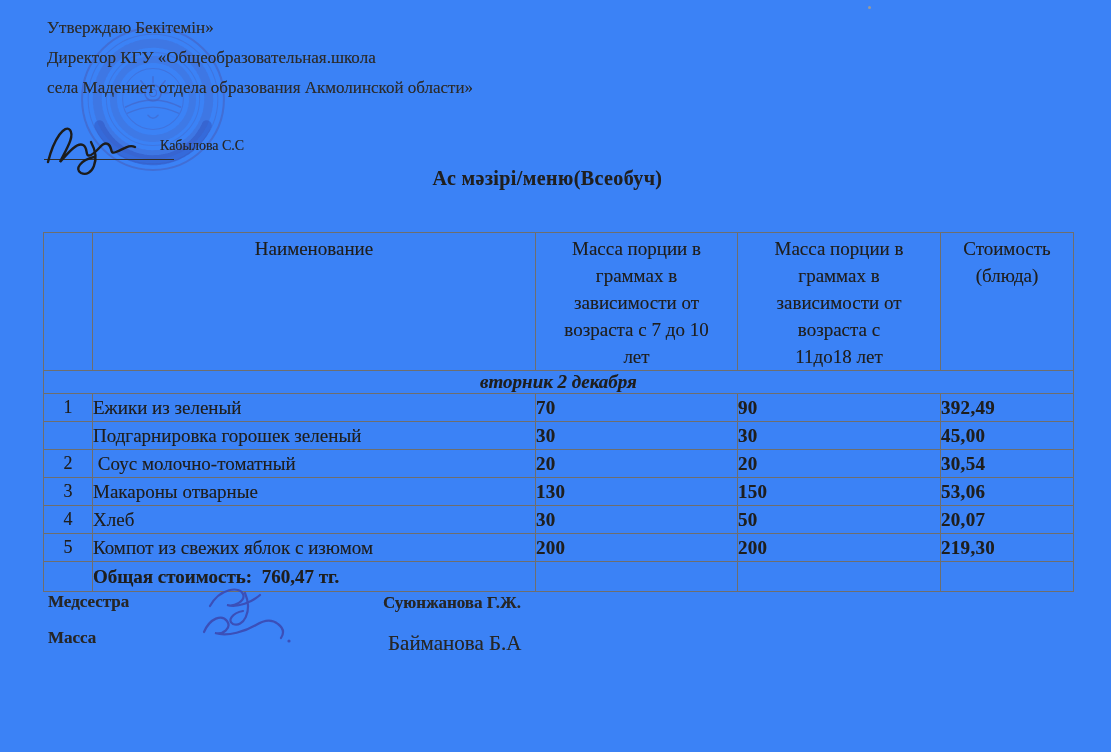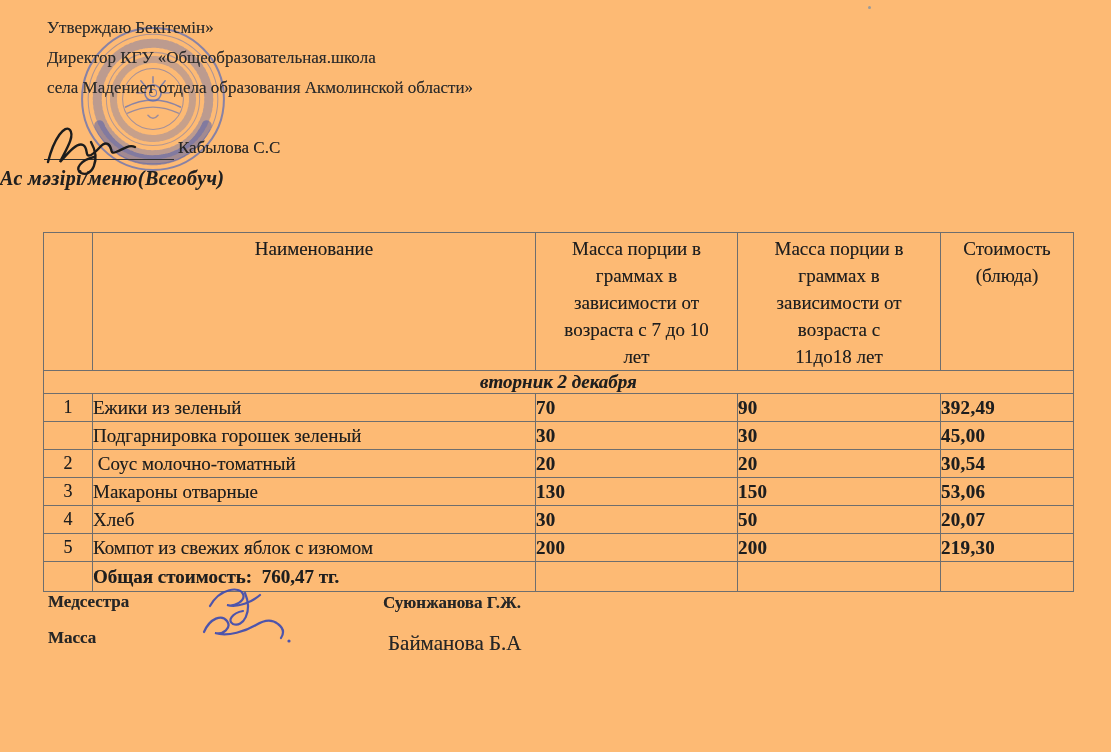--- a/index.html
+++ b/index.html
@@ -3,42 +3,42 @@
 <meta charset="utf-8">
 <style>
   html,body{margin:0;padding:0;}
   body{
     width:1111px;height:752px;
     background:#ffffff;
     font-family:"Liberation Serif","DejaVu Serif",serif;
     color:#262626;
   }
   .page{
-    position:relative;width:1111px;height:752px;background:#fdba74;overflow:hidden;
+    position:relative;width:1111px;height:752px;background:#3b82f6;overflow:hidden;
     text-shadow:0 0 .6px rgba(45,45,45,.5);
   }
   
   .header-block{position:absolute;left:47px;top:13px;z-index:3;}
   .header-line{font-size:17px;line-height:30px;white-space:nowrap;color:#2b2b2b;}
-  .approver-name{position:absolute;left:178px;top:138px;font-size:17px;z-index:3;}
+  .approver-name{position:absolute;left:160px;top:138px;font-size:14px;z-index:3;}
   .sig-underline{position:absolute;left:44px;top:159px;width:130px;border-bottom:1.6px solid #2e2e2e;z-index:2;}
   .scan-speck{position:absolute;left:868px;top:6px;width:3px;height:3px;border-radius:50%;background:#9a9a9a;}
 
   
   .stamp{position:absolute;left:77px;top:24px;width:152px;height:152px;z-index:1;
          filter:blur(.5px);opacity:.88;}
 
   
   .sig-director{position:absolute;left:38px;top:116px;width:140px;height:64px;z-index:4;}
   .sig-staff{position:absolute;left:196px;top:580px;width:126px;height:70px;z-index:4;}
 
   
   .doc-title{
-    position:absolute;left:0;top:167px;width:1095px;
-    font-size:20px;font-weight:bold;font-style:italic;letter-spacing:.4px;color:#1f1f1f;
+    position:absolute;left:0;top:167px;width:1095px;text-align:center;
+    font-size:20px;font-weight:bold;letter-spacing:.4px;color:#1f1f1f;
   }
 
   
   table.menu{
     position:absolute;left:43px;top:232px;width:1030px;
     border-collapse:collapse;table-layout:fixed;
     border:1.6px solid #4d4d4d;
     font-size:19px;color:#1e1e1e;
   }
   table.menu td,table.menu th{

